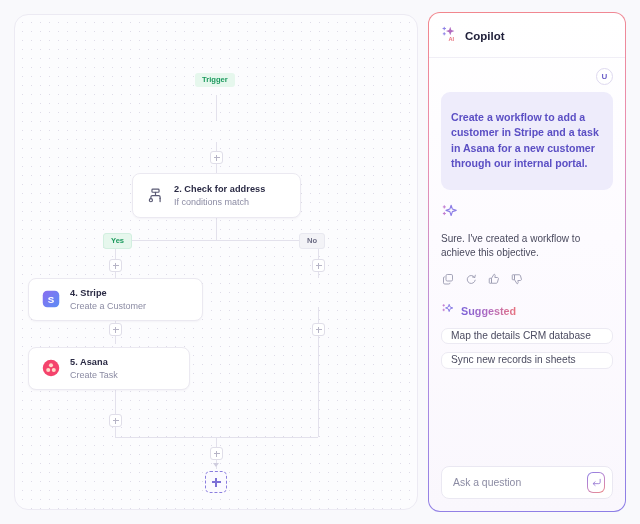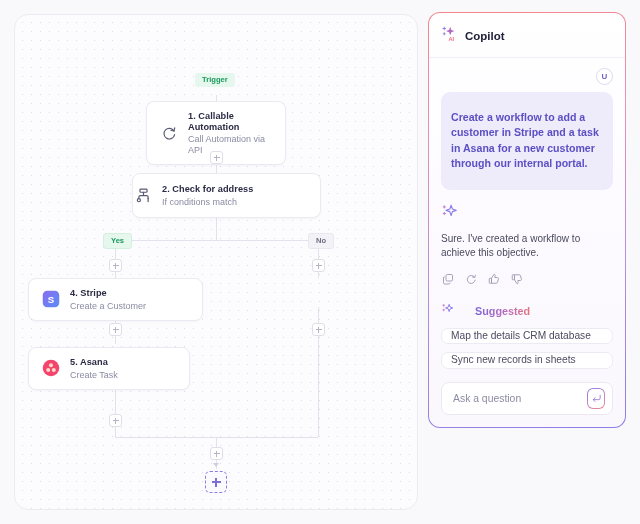--- a/index.html
+++ b/index.html
@@ -111,21 +111,21 @@
     width: 0; height: 0;
     border-left: 3.5px solid transparent;
     border-right: 3.5px solid transparent;
     border-top: 4.5px solid #cfcdde;
   }
 
   
   .copilot {
     position: absolute;
     left: 428px; top: 12px;
-    width: 198px; height: 416px;
+    width: 198px; height: 500px;
     border-radius: 12px;
     border: 1.2px solid transparent;
     background:
       linear-gradient(180deg,#ffffff 0%,#fdfbff 45%,#faf7fd 100%) padding-box,
       linear-gradient(170deg,#f2868c 0%, #e98fb0 28%, #b38ee0 62%, #8c7ee6 100%) border-box;
     overflow: hidden;
     display: flex;
     flex-direction: column;
   }
   .cp-head {
@@ -167,21 +167,21 @@
   .ai-text {
     margin-top: 7px;
     font-size: 10px;
     color: #4a4a5e;
     line-height: 1.45;
   }
 
   .fb-row { display: flex; gap: 11px; margin-top: 12px; padding-left: 1px; }
   .fb-icon { width: 12px; height: 12px; display:flex; align-items:center; justify-content:center; }
 
-  .sugg-head { display: flex; align-items: center; gap: 20px; margin-top: 17px; }
+  .sugg-head { display: flex; align-items: center; gap: 6px; margin-top: 17px; }
   .sugg-label {
     font-size: 10.8px; font-weight: bold;
     background: linear-gradient(90deg,#7a62d8 0%, #b06ac0 50%, #e8737f 100%);
     -webkit-background-clip: text; background-clip: text;
     -webkit-text-fill-color: transparent; color: transparent;
   }
 
   .sugg-card {
     margin-top: 8px;
     background: #ffffff;
@@ -235,53 +235,41 @@
     <div class="ln v" style="left:303px; top:225px; height:38px;"></div>
     <div class="ln v" style="left:100px; top:292px; height:37px;"></div>
     <div class="ln v" style="left:303px; top:292px; height:130px;"></div>
     <div class="ln v" style="left:100px; top:365px; height:57px;"></div>
     <div class="ln h" style="left:100px; top:422px; width:203px;"></div>
     <div class="ln v" style="left:201px; top:422px; height:32px;"></div>
     <div class="arrow-head" style="left:198px; top:448px;"></div>
 
     <div class="pill pill-trigger" style="left:180px; top:58px;">Trigger</div>
 
-    <div class="node" style="left:131px; top:86px; width:140px;">
-      <span class="n-icon">
-        <svg width="16" height="16" viewBox="0 0 24 24" fill="none" stroke="#5a5a74" stroke-width="1.8" stroke-linecap="round">
-          <path d="M19.5 9a8 8 0 1 0 .9 5.4"></path>
-          <path d="M20.6 4.4 19.5 9l-4.6-1.1"></path>
-        </svg>
-      </span>
-      <span class="n-txt">
-        <span class="n-title">1. Callable Automation</span>
-        <span class="n-sub">Call Automation via API</span>
-      </span>
-    </div>
 
     <div class="plus-btn" style="left:195px; top:136px;"></div>
 
-    <div class="node" style="left:117px; top:158px; width:189px; padding:10px 0;border-radius:8px;">
+    <div class="node" style="left:117px; top:158px; width:169px; padding:10px 12px;border-radius:8px;">
       <span class="n-icon">
         <svg width="17" height="17" viewBox="0 0 24 24" fill="none" stroke="#5a5a74" stroke-width="1.7" stroke-linecap="round" stroke-linejoin="round">
           <rect x="7" y="3" width="10" height="4.4" rx="1.2"></rect>
           <path d="M12 7.4v4.2"></path>
           <path d="M5.5 16.2v-2a2 2 0 0 1 2-2h9a2 2 0 0 1 2 2v2"></path>
           <circle cx="5.5" cy="18.6" r="2.2"></circle>
           <path d="M18.5 16.2v4.4"></path>
         </svg>
       </span>
       <span class="n-txt">
         <span class="n-title">2. Check for address</span>
         <span class="n-sub">If conditions match</span>
       </span>
     </div>
 
     <div class="pill pill-yes" style="left:88px; top:218px;">Yes</div>
-    <div class="pill pill-no" style="left:293px; top:218px;">No</div>
+    <div class="pill pill-no" style="left:284px; top:218px;">No</div>
 
     <div class="plus-btn" style="left:94px;  top:244px;"></div>
     <div class="plus-btn" style="left:297px; top:244px;"></div>
 
     <div class="node" style="left:13px; top:263px; width:175px;">
       <span class="n-icon">
         <svg width="18" height="18" viewBox="0 0 24 24">
           <defs>
             <linearGradient id="stripeg" x1="0" y1="0" x2="1" y2="1">
               <stop offset="0%" stop-color="#8a6ef0"></stop>

